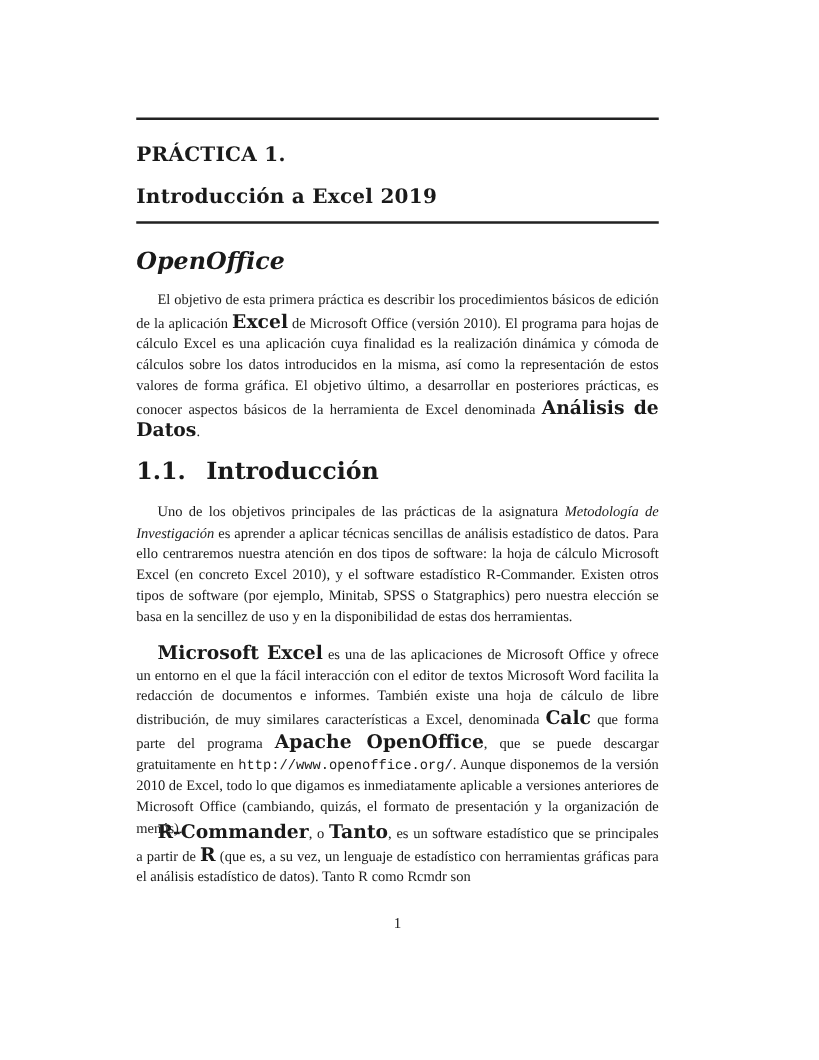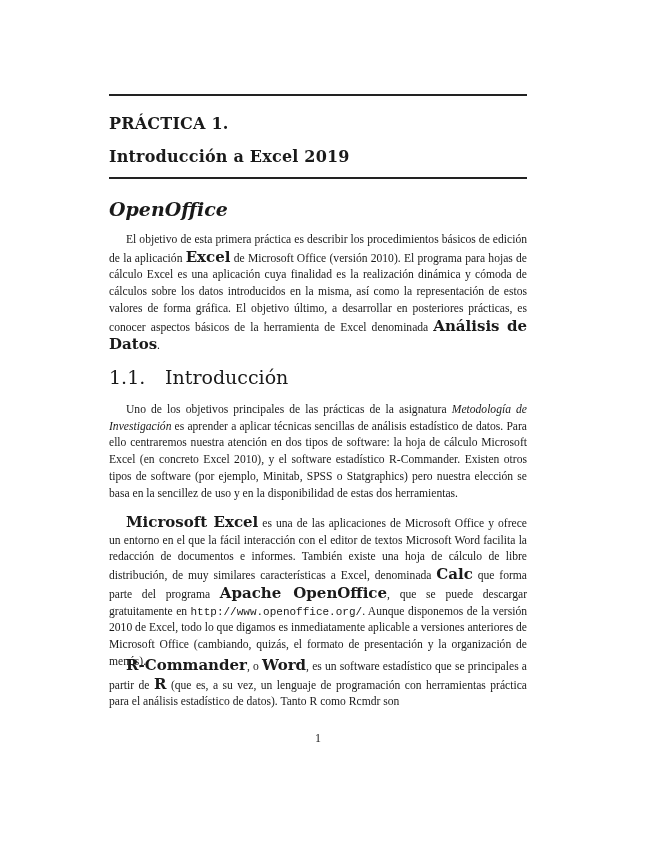--- a/index.html
+++ b/index.html
@@ -2,21 +2,21 @@
 <html><head>
 <meta charset="utf-8">
 <style>
   html, body { margin:0; padding:0; background:#ffffff; }
   body { width:655px; height:848px; position:relative; overflow:hidden;
          font-family:"DejaVu Serif", "Liberation Serif", serif; color:#1a1a1a; }
   .page { position:absolute; left:109px; top:0; width:418px; }
   .rule { position:absolute; left:0; width:418px; height:1.5px; background:#222; }
   .chap { position:absolute; left:0; font-weight:bold; font-size:16px; letter-spacing:0.2px; }
   .obj { position:absolute; left:0; top:198px; font-weight:bold; font-style:italic; font-size:19px; }
-  .sec { position:absolute; left:0; top:366px; font-weight:normal; font-size:19px; }
+  .sec { position:absolute; left:0; top:366px; font-weight:bold; font-size:19px; }
   .sec .num { display:inline-block; width:56px; }
   .para { position:absolute; left:0; width:418px; font-size:11.6px; line-height:16.7px;
           text-align:justify; text-indent:17px; font-family:"Liberation Serif", serif; }
   .para b { font-family:"DejaVu Serif", serif; font-size:15px; }
   .para i { font-style:italic; }
   .mono { font-family:"Liberation Mono", monospace; font-size:11px; }
   .pagenum { position:absolute; left:0; width:418px; top:731px; text-align:center; font-size:12px; font-family:"Liberation Serif", serif; }
 </style>
 </head>
 <body>
@@ -30,16 +30,16 @@
   <div class="obj">OpenOffice</div>
 
   <p class="para" style="top:232px;margin:0"><span>El objetivo de esta primera práctica es describir los procedimientos básicos de edición de la aplicación </span><b>Excel</b><span> de Microsoft Office (versión 2010). El programa para hojas de cálculo Excel es una aplicación cuya finalidad es la realización dinámica y cómoda de cálculos sobre los datos introducidos en la misma, así como la representación de estos valores de forma gráfica. El objetivo último, a desarrollar en posteriores prácticas, es conocer aspectos básicos de la herramienta de Excel denominada </span><b>Análisis de Datos</b><span>.</span></p>
 
   <div class="sec"><span class="num">1.1.</span><span>Introducción</span></div>
 
   <p class="para" style="top:402px;margin:0"><span>Uno de los objetivos principales de las prácticas de la asignatura </span><i>Metodología de Investigación</i><span> es aprender a aplicar técnicas sencillas de análisis estadístico de datos. Para ello centraremos nuestra atención en dos tipos de software: la hoja de cálculo Microsoft Excel (en concreto Excel 2010), y el software estadístico R-Commander. Existen otros tipos de software (por ejemplo, Minitab, SPSS o Statgraphics) pero nuestra elección se basa en la sencillez de uso y en la disponibilidad de estas dos herramientas.</span></p>
 
   <p class="para" style="top:514px;margin:0"><b>Microsoft Excel</b><span> es una de las aplicaciones de Microsoft Office y ofrece un entorno en el que la fácil interacción con el editor de textos Microsoft Word facilita la redacción de documentos e informes. También existe una hoja de cálculo de libre distribución, de muy similares características a Excel, denominada </span><b>Calc</b><span> que forma parte del programa </span><b>Apache OpenOffice</b><span>, que se puede descargar gratuitamente en </span><span class="mono">http://www.openoffice.org/</span><span>. Aunque disponemos de la versión 2010 de Excel, todo lo que digamos es inmediatamente aplicable a versiones anteriores de Microsoft Office (cambiando, quizás, el formato de presentación y la organización de menús).</span></p>
 
-  <p class="para" style="top:657px;margin:0"><b>R-Commander</b><span>, o </span><b>Word</b><span>, es un software estadístico que se principales a partir de </span><b>R</b><span> (que es, a su vez, un lenguaje de programación con herramientas práctica para el análisis estadístico de datos). Tanto R como Rcmdr son</span></p>
+  <p class="para" style="top:657px;margin:0"><b>R-Commander</b><span>, o </span><b>Tanto</b><span>, es un software estadístico que se principales a partir de </span><b>R</b><span> (que es, a su vez, un lenguaje de estadístico con herramientas gráficas para el análisis estadístico de datos). Tanto R como Rcmdr son</span></p>
 
   <div class="pagenum">1</div>
 </div>
 
 </body></html>

